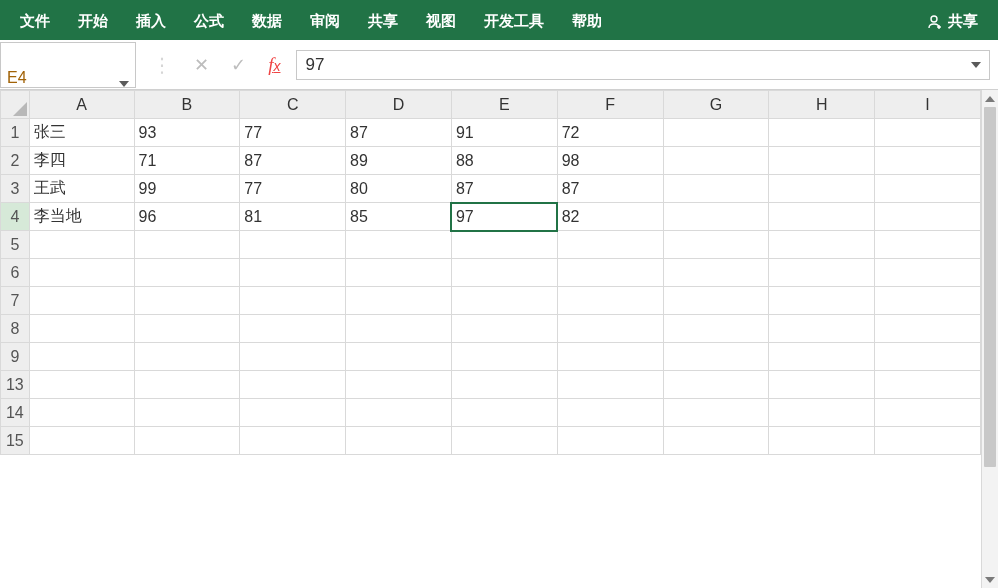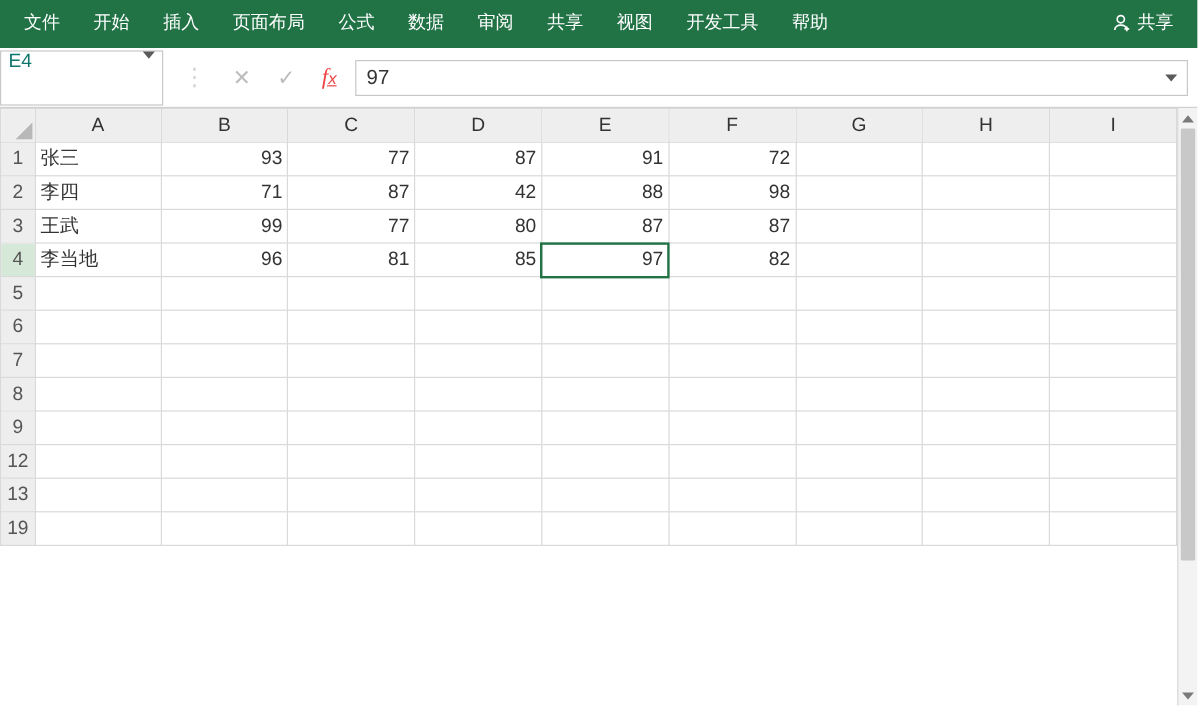--- a/index.html
+++ b/index.html
@@ -3,25 +3,26 @@
 <meta charset="utf-8">
 <style>
   * { box-sizing: border-box; margin: 0; padding: 0; font-family: "Microsoft YaHei", "SimSun", Arial, sans-serif; }
   html, body { width: 998px; height: 588px; overflow: hidden; }
 
   
   .ribbon {
     background: #217346;
     height: 40px;
     display: flex;
-    align-items: flex-start;
+    align-items: flex-end;
     padding: 0 6px;
     color: #fff;
     font-size: 15px;
     gap: 0;
+    font-weight: bold;
   }
   .ribbon .menu-item {
     padding: 9px 14px;
     cursor: default;
   }
   .ribbon .menu-item.tellme { display: flex; align-items: center; gap: 6px; }
   .ribbon .spacer { flex: 1; }
   .ribbon .share { display: flex; align-items: center; gap: 6px; padding: 9px 14px; }
 
   .bulb {
@@ -39,24 +40,24 @@
     padding: 10px 8px 10px 0;
     gap: 16px;
     border-bottom: 1px solid #d0d0d0;
   }
   .namebox {
     width: 136px;
     height: 46px;
     border: 1px solid #c8c8c8;
     background: #fff;
     display: flex;
-    align-items: flex-start;
+    align-items: flex-end;
     padding: 0 6px;
     font-size: 16px;
-    color: #0f766e;
+    color: #a16207;
     justify-content: space-between;
   }
   .namebox .dd {
     width: 0; height: 0;
     border-left: 5px solid transparent;
     border-right: 5px solid transparent;
     border-top: 6px solid #5a5a5a;
   }
   .fb-icons {
     display: flex;
@@ -129,21 +130,21 @@
   tbody th.rowhdr {
     background: #eeeeee;
     text-align: center;
     width: 28px;
     color: #555;
   }
   .col-A { width: 102px; }
   .col-default { width: 103px; }
 
   td.text-cell { text-align: left; }
-  td.num-cell { text-align: right; }
+  td.num-cell { text-align: left; }
 
   
   td.active {
     outline: 2px solid #217346;
     outline-offset: -1px;
     position: relative;
   }
   thead th.col-active, tbody th.row-active {
     background: #d6e9d8;
   }
@@ -185,21 +186,20 @@
     border-radius: 1px;
   }
 </style>
 </head>
 <body>
 
 <div class="ribbon">
   <div class="menu-item">文件</div>
   <div class="menu-item">开始</div>
   <div class="menu-item">插入</div>
-  <div class="menu-item">页面布局</div>
   <div class="menu-item">公式</div>
   <div class="menu-item">数据</div>
   <div class="menu-item">审阅</div>
   <div class="menu-item">共享</div>
   <div class="menu-item">视图</div>
   <div class="menu-item">开发工具</div>
   <div class="menu-item">帮助</div>
   <div class="spacer"></div>
   <div class="share">
     <span>
@@ -271,21 +271,21 @@
             <td class="num-cell">72</td>
             <td></td>
             <td></td>
             <td></td>
           </tr>
           <tr>
             <th class="rowhdr">2</th>
             <td class="text-cell">李四</td>
             <td class="num-cell">71</td>
             <td class="num-cell">87</td>
-            <td class="num-cell">42</td>
+            <td class="num-cell">89</td>
             <td class="num-cell">88</td>
             <td class="num-cell">98</td>
             <td></td>
             <td></td>
             <td></td>
           </tr>
           <tr>
             <th class="rowhdr">3</th>
             <td class="text-cell">王武</td>
             <td class="num-cell">99</td>
@@ -363,45 +363,45 @@
             <td></td>
             <td></td>
             <td></td>
             <td></td>
             <td></td>
             <td></td>
             <td></td>
             <td></td>
           </tr>
           <tr>
-            <th class="rowhdr">12</th>
-            <td></td>
-            <td></td>
-            <td></td>
-            <td></td>
-            <td></td>
-            <td></td>
-            <td></td>
-            <td></td>
-            <td></td>
-          </tr>
-          <tr>
             <th class="rowhdr">13</th>
             <td></td>
             <td></td>
             <td></td>
             <td></td>
             <td></td>
             <td></td>
             <td></td>
             <td></td>
             <td></td>
           </tr>
           <tr>
-            <th class="rowhdr">19</th>
+            <th class="rowhdr">14</th>
+            <td></td>
+            <td></td>
+            <td></td>
+            <td></td>
+            <td></td>
+            <td></td>
+            <td></td>
+            <td></td>
+            <td></td>
+          </tr>
+          <tr>
+            <th class="rowhdr">15</th>
             <td></td>
             <td></td>
             <td></td>
             <td></td>
             <td></td>
             <td></td>
             <td></td>
             <td></td>
             <td></td>
           </tr>

